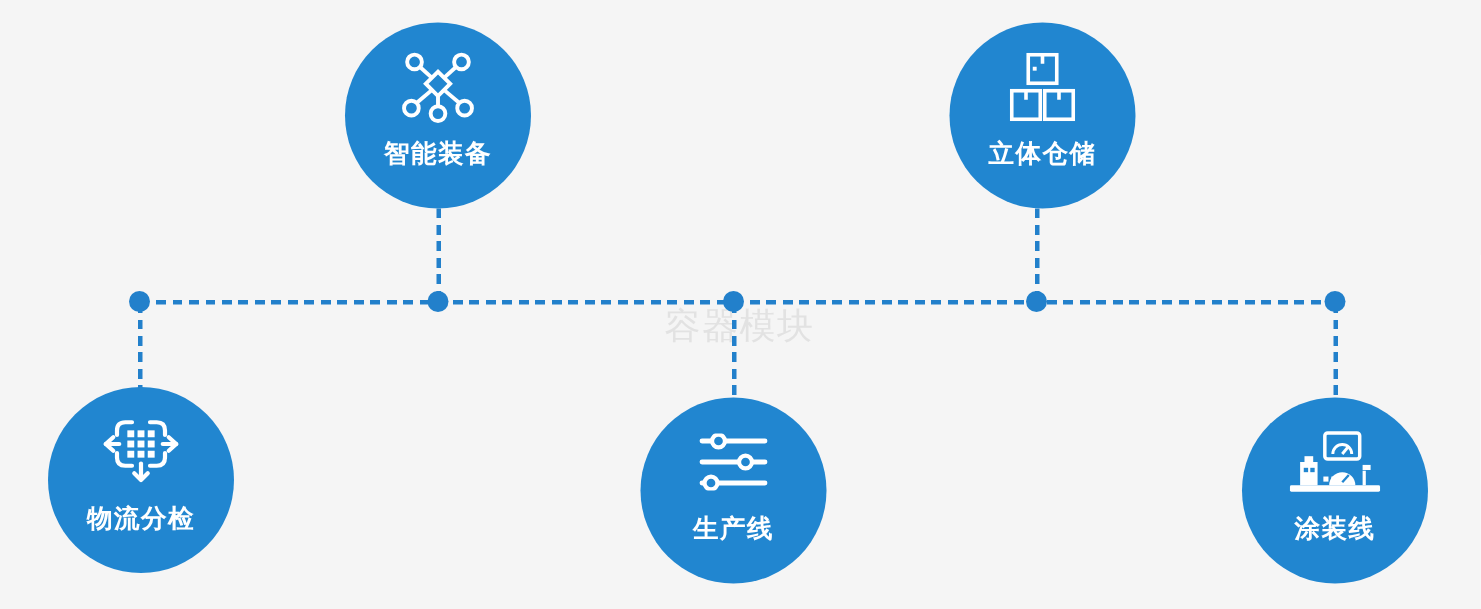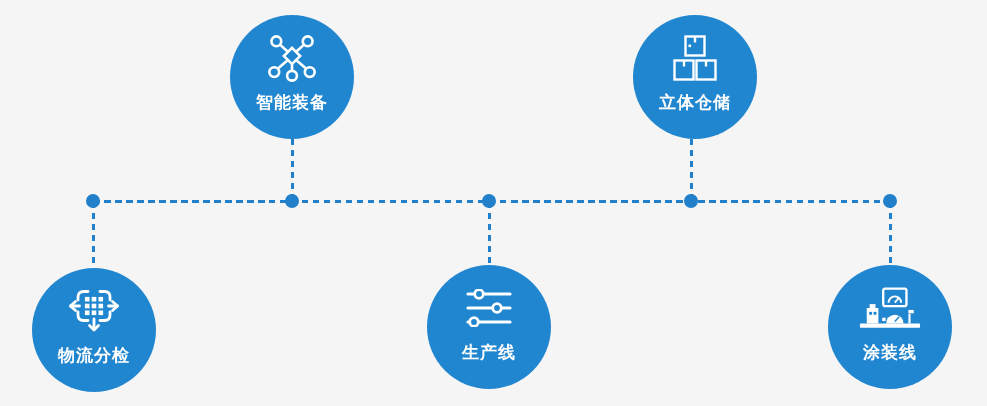--- a/index.html
+++ b/index.html
@@ -76,20 +76,21 @@
   }
   .knob { fill: var(--circle); stroke: #fff; stroke-width: 2.8; }
   .blue-fill { fill: var(--circle); }
   .blue-stroke { stroke: var(--circle); }
 </style>
 </head>
 <body>
 
 <div class="canvas">
 
+  <div class="watermark">容器模块</div>
 
   <div class="h-line"></div>
   <div class="v-line" style="left:290.5px; top:139px; height:62px;"></div>
   <div class="v-line" style="left:689.5px; top:139px; height:62px;"></div>
   <div class="v-line" style="left:91.5px; top:202px; height:63px;"></div>
   <div class="v-line" style="left:487.5px; top:202px; height:63px;"></div>
   <div class="v-line" style="left:888.5px; top:202px; height:63px;"></div>
 
   <div class="dot" style="left:86px; top:194px;"></div>
   <div class="dot" style="left:285px; top:194px;"></div>
@@ -128,21 +129,21 @@
           <line x1="22" y1="1.5" x2="22" y2="7.5"></line>
           <line x1="11" y1="25.5" x2="11" y2="31.5"></line>
           <line x1="33" y1="25.5" x2="33" y2="31.5"></line>
         </g>
         <rect x="15.5" y="9.5" width="2.6" height="2.6" fill="#fff"></rect>
       </svg>
     </div>
     <div class="node-label">立体仓储</div>
   </div>
 
-  <div class="node" style="left:32px; top:268px;">
+  <div class="node" style="left:32px; top:258px;">
     <div class="icon-box">
       <svg width="52" height="44" viewBox="0 0 52 44">
         <g fill="#fff">
           <rect x="16.9" y="7.9" width="4.6" height="4.6"></rect>
             <rect x="23.7" y="7.9" width="4.6" height="4.6"></rect>
             <rect x="30.5" y="7.9" width="4.6" height="4.6"></rect>
           <rect x="16.9" y="14.7" width="4.6" height="4.6"></rect>
             <rect x="23.7" y="14.7" width="4.6" height="4.6"></rect>
             <rect x="30.5" y="14.7" width="4.6" height="4.6"></rect>
           <rect x="16.9" y="21.5" width="4.6" height="4.6"></rect>

